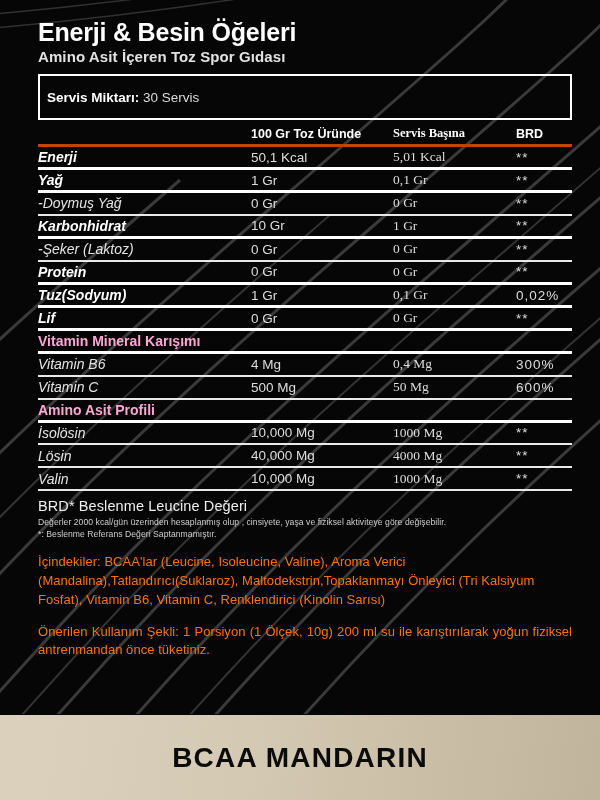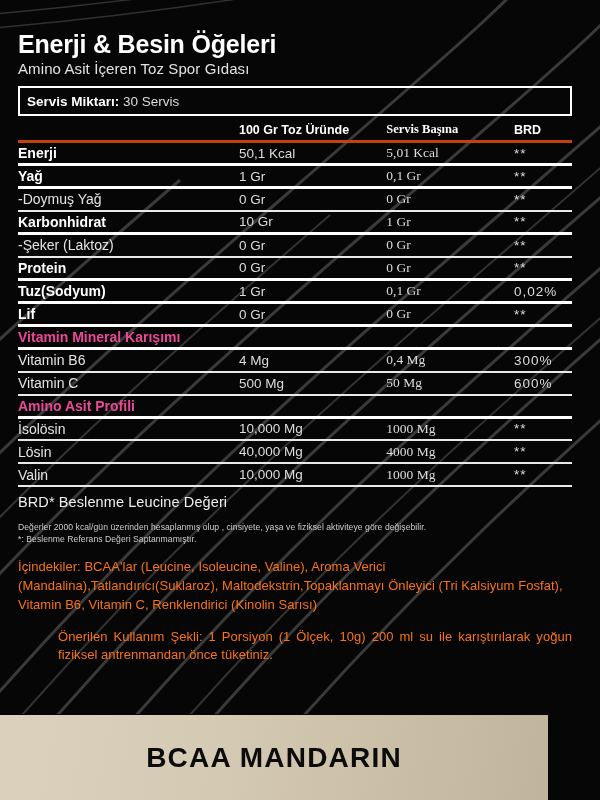--- a/index.html
+++ b/index.html
@@ -22,65 +22,65 @@
   #bg-texture {
     position:absolute; inset:0;
     width:600px; height:714px;
     z-index:0;
     pointer-events:none;
   }
 
   
   #content {
     position:absolute;
-    left:0; top:12px; right:0;
+    left:0; top:0; right:0;
     z-index:2;
-    padding:18px 28px 0 18px;
+    padding:18px 28px 0 38px;
   }
 
   
   .main-title {
     color:#fff;
     font-size:25px;
     font-weight:bold;
     letter-spacing:-0.2px;
     line-height:1.12;
   }
   .sub-title {
     color:#e2e2e2;
     font-size:15px;
-    font-weight:400;
+    font-weight:700;
     letter-spacing:0.1px;
     margin-top:2px;
     margin-bottom:9px;
   }
 
   
   .serving-box {
     border:2px solid #ffffff;
-    height:30px;
+    height:46px;
     display:flex;
     align-items:center;
     justify-content:space-between;
     padding:0 7px;
     margin-bottom:4px;
   }
   .serving-cell { color:#ddd; font-size:13.5px; white-space:nowrap; }
   .serving-cell b { color:#fff; font-weight:bold; }
 
   
   table.nutri { width:100%; border-collapse:collapse; table-layout:fixed; }
   table.nutri td {
     padding:2px 0 2px 0;
     vertical-align:middle;
     font-size:13.5px;
     color:#ddd;
     white-space:nowrap;
   }
-  td.c-name  { width:213px; }
+  td.c-name  { width:213px;font-style:italic; }
   td.c-per100{ width:142px; }
   td.c-serv  { width:123px;font-family:Liberation Serif, serif; }
   td.c-brd   { width:56px; }
 
   tr.row { height:23px; }
   tr.row td { border-bottom:3px solid #ffffff; }
   tr.row.thin td { border-bottom:2px solid #e9e9e9; }
 
   tr.head-row td {
     border-bottom:3px solid #c2410c;
@@ -91,53 +91,53 @@
     padding-bottom:3px;
   }
 
   .nm-bold { color:#fff; font-weight:bold; font-size:14px; }
   .nm-reg  { color:#e4e4e4; font-weight:400; font-size:14px;text-align:center; }
   .val     { color:#ececec; font-size:14px; }
   .brd-star{ color:#d8d8d8; font-size:13px; letter-spacing:1px; }
 
   tr.section td {
     border-bottom:3px solid #ffffff;
-    color:#ec4899; font-weight:bold; font-size:14px;
+    color:#f9a8d4; font-weight:bold; font-size:14px;
     height:22px;
   }
 
   
   .brd-title {
     color:#efefef;
     font-size:14.5px;
     margin-top:7px;
     letter-spacing:0.1px;
   }
   .fine {
     color:#cfcfcf;
     font-size:8.6px;
     line-height:1.42;
-    margin-top:11px;
+    margin-top:2px;
     letter-spacing:0.05px;
   }
 
   .para {
     color:#f97316;
     font-size:13px;
     line-height:1.44;
     margin-top:13px;
     letter-spacing:0.05px;
   }
-  .para.justify { text-align:justify;margin-left:40px; }
+  .para.justify { text-align:justify; }
 
   
   #banner {
     position:absolute;
     left:0; bottom:0;
-    width:548px; height:85px;
+    width:600px; height:85px;
     background:linear-gradient(100deg,#dbd1bd 0%,#d5cab4 38%,#cbbfa7 68%,#c0b49c 100%);
     display:flex; align-items:center; justify-content:center;
     z-index:3;
   }
   #banner .bname {
     color:#0b0b0b;
     font-size:28px;
     font-weight:bold;
     letter-spacing:1.2px;
     font-family:"Liberation Sans", sans-serif;

